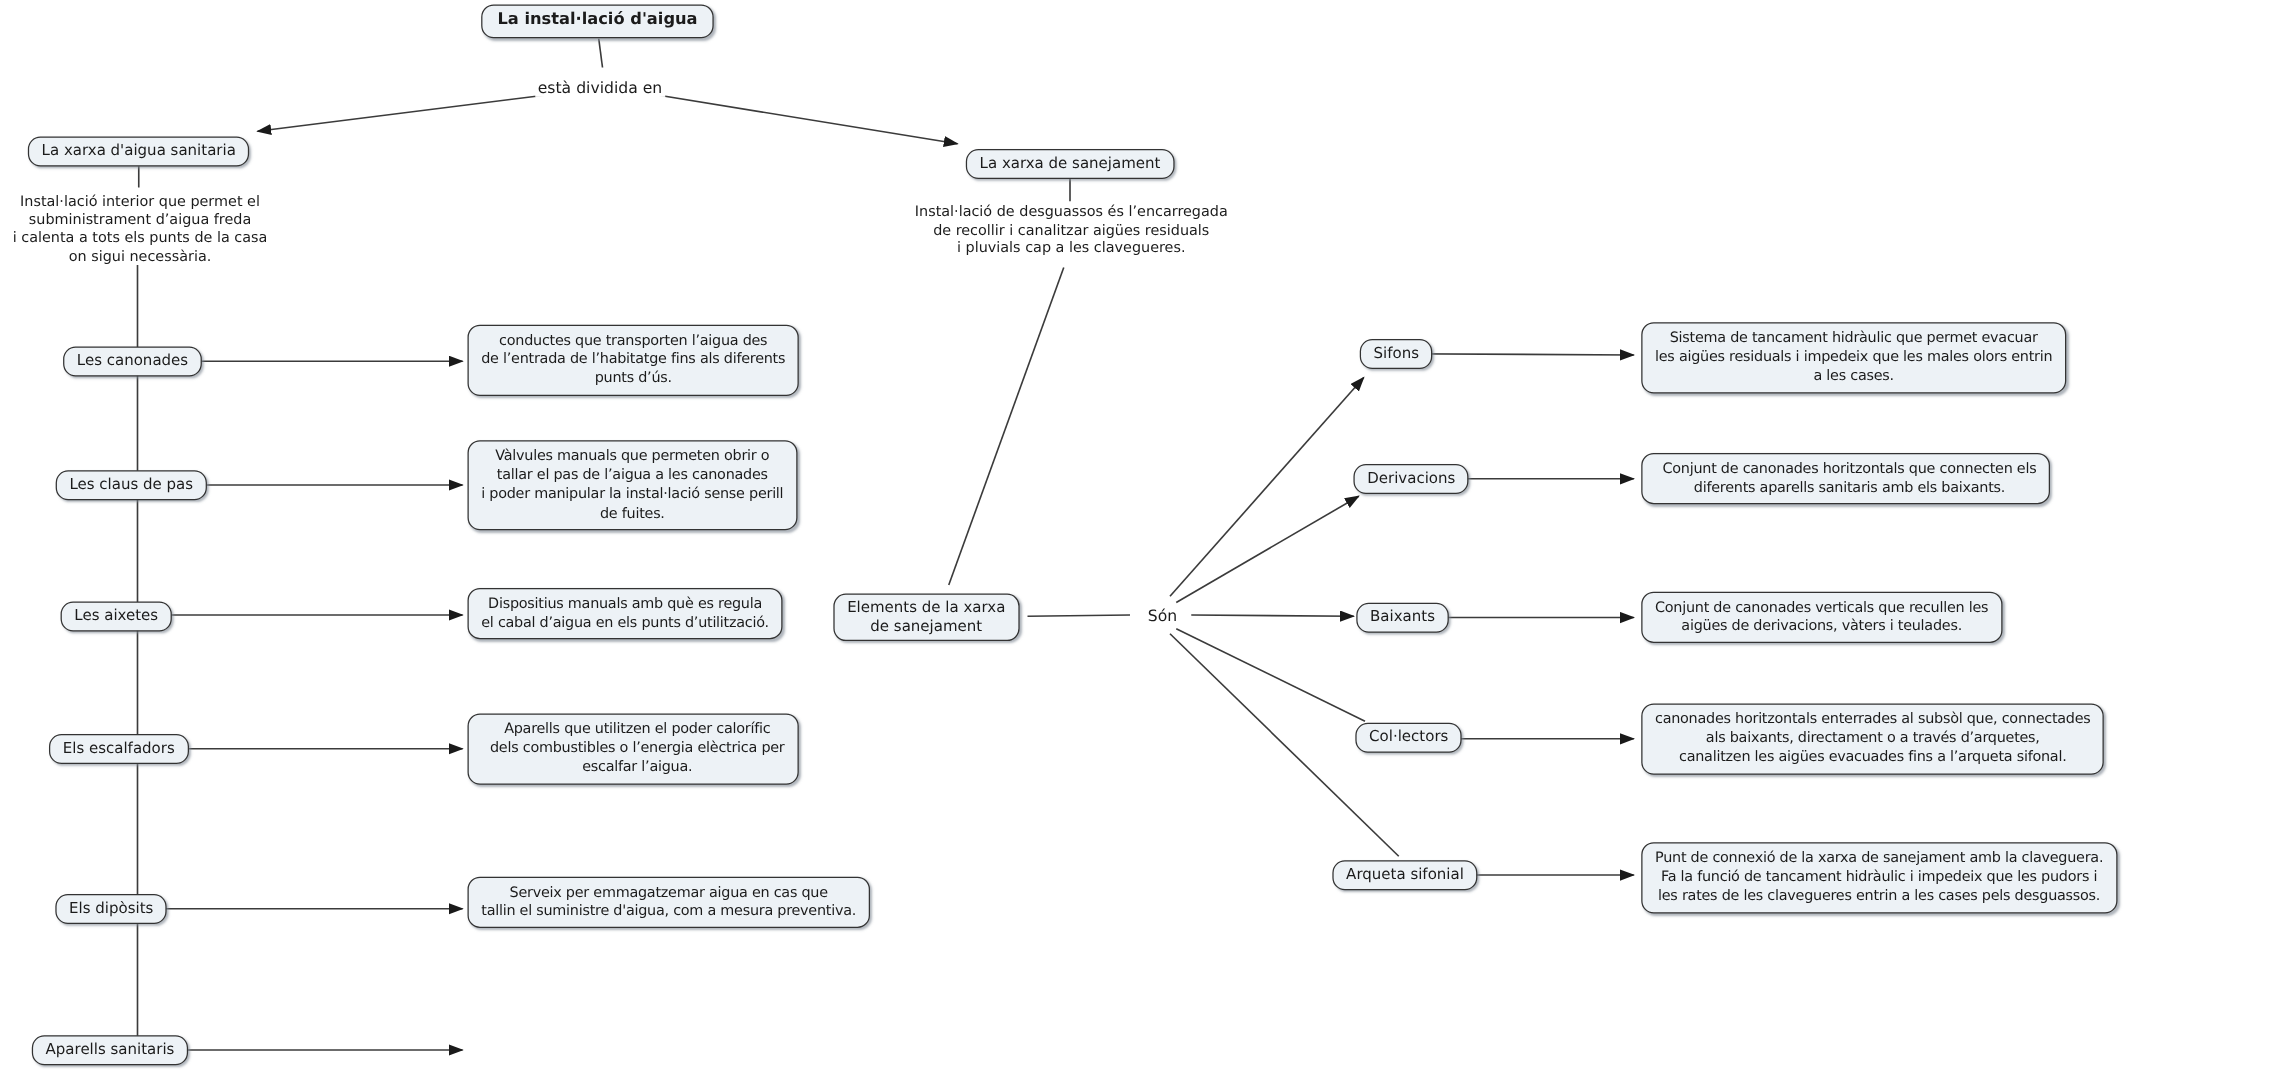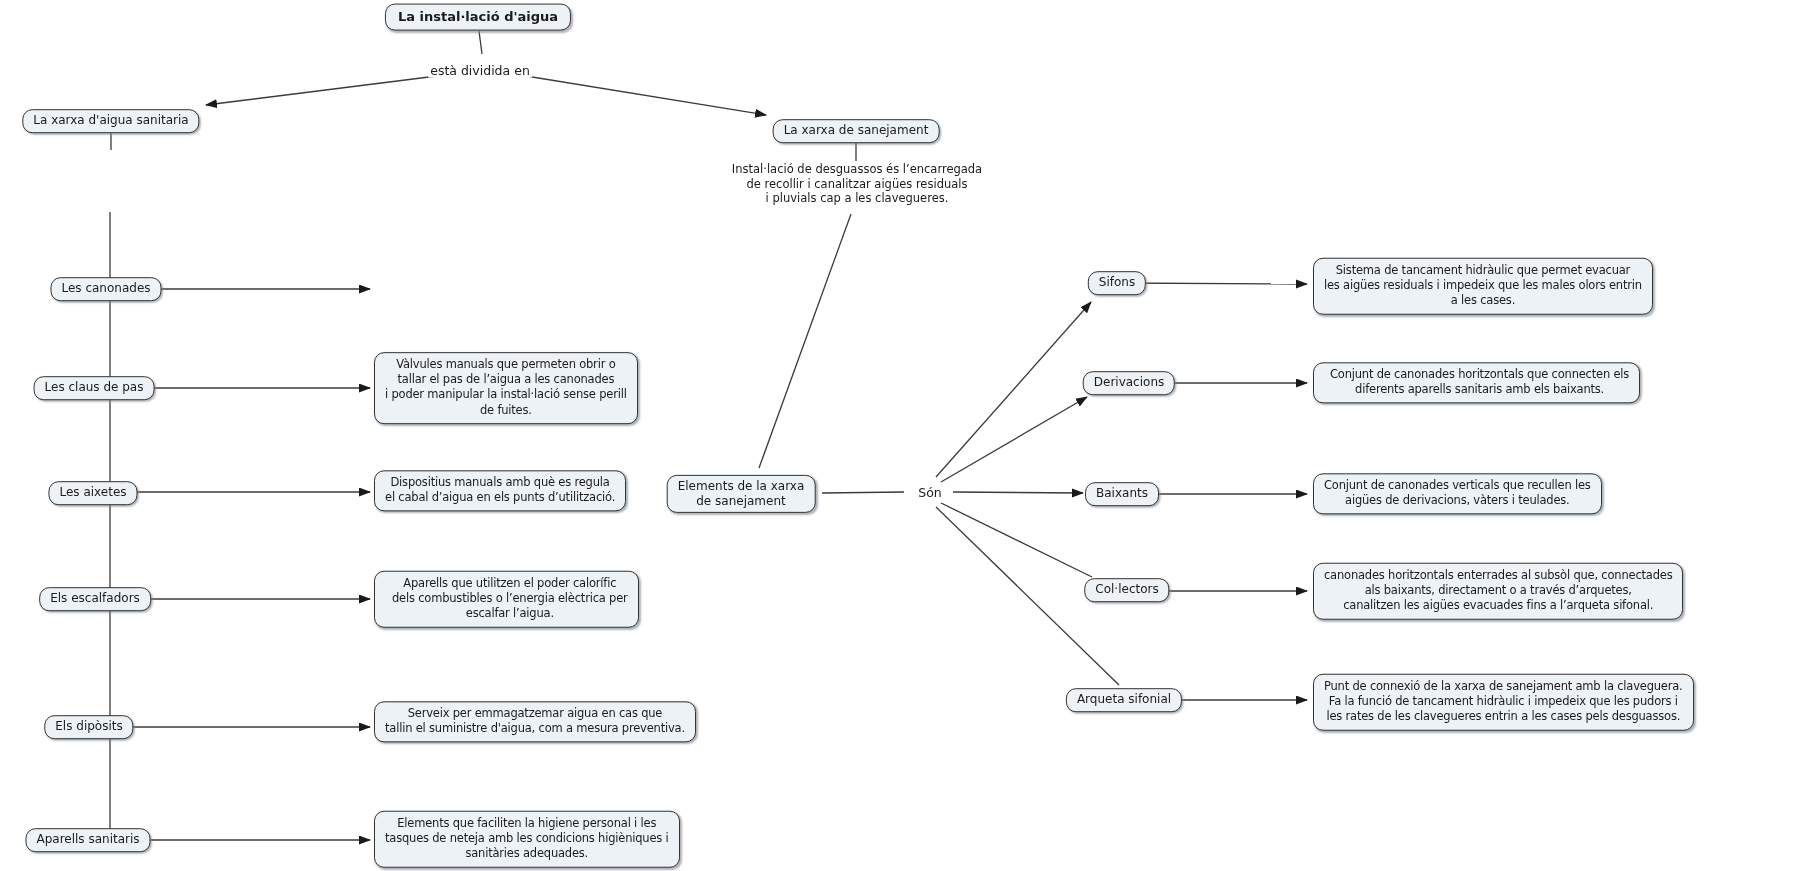--- a/index.html
+++ b/index.html
@@ -103,46 +103,50 @@
     <line x1="1129" y1="383" x2="1307" y2="383" marker-end="url(#arrow)"></line>
     <line x1="1122" y1="494" x2="1307" y2="494" marker-end="url(#arrow)"></line>
     <line x1="1127" y1="591" x2="1307" y2="591" marker-end="url(#arrow)"></line>
     <line x1="1124" y1="700" x2="1307" y2="700" marker-end="url(#arrow)"></line>
   </svg>
 
   <div class="node root" style="left:478px;top:17px;">La instal·lació d'aigua</div>
   <div class="edge-label" style="left:480px;top:70px;">està dividida en</div>
 
   <div class="node" style="left:111px;top:121px;">La xarxa d'aigua sanitaria</div>
+  <div class="freetext" style="left:112px;top:183px;">Instal·lació interior que permet el
+subministrament d’aigua freda
+i calenta a tots els punts de la casa
+on sigui necessària.</div>
 
   <div class="node" style="left:106px;top:289px;">Les canonades</div>
+  <div class="descbox" style="left:374px;top:288px;">conductes que transporten l’aigua des
+de l’entrada de l’habitatge fins als diferents
+punts d’ús.</div>
 
-  <div class="node" style="left:94px;top:388px;">Les claus de pas</div>
+  <div class="node" style="left:105px;top:388px;">Les claus de pas</div>
   <div class="descbox" style="left:374px;top:388px;">Vàlvules manuals que permeten obrir o
 tallar el pas de l’aigua a les canonades
 i poder manipular la instal·lació sense perill
 de fuites.</div>
 
   <div class="node" style="left:93px;top:493px;">Les aixetes</div>
   <div class="descbox" style="left:374px;top:491px;">Dispositius manuals amb què es regula
 el cabal d’aigua en els punts d’utilització.</div>
 
   <div class="node" style="left:95px;top:599px;">Els escalfadors</div>
   <div class="descbox" style="left:374px;top:599px;padding-left:17px;">Aparells que utilitzen el poder calorífic
 dels combustibles o l’energia elèctrica per
 escalfar l’aigua.</div>
 
   <div class="node" style="left:89px;top:727px;">Els dipòsits</div>
   <div class="descbox" style="left:374px;top:722px;">Serveix per emmagatzemar aigua en cas que
 tallin el suministre d'aigua, com a mesura preventiva.</div>
 
   <div class="node" style="left:88px;top:840px;">Aparells sanitaris</div>
-  <div class="descbox" style="left:374px;top:839px;">Elements que faciliten la higiene personal i les
-tasques de neteja amb les condicions higièniques i
-sanitàries adequades.</div>
 
   <div class="node" style="left:856px;top:131px;">La xarxa de sanejament</div>
   <div class="freetext" style="left:857px;top:184px;">Instal·lació de desguassos és l’encarregada
 de recollir i canalitzar aigües residuals
 i pluvials cap a les clavegueres.</div>
 
   <div class="node" style="left:741px;top:494px;">Elements de la xarxa
 de sanejament</div>
   <div class="edge-label" style="left:930px;top:492px;">Són</div>
 

